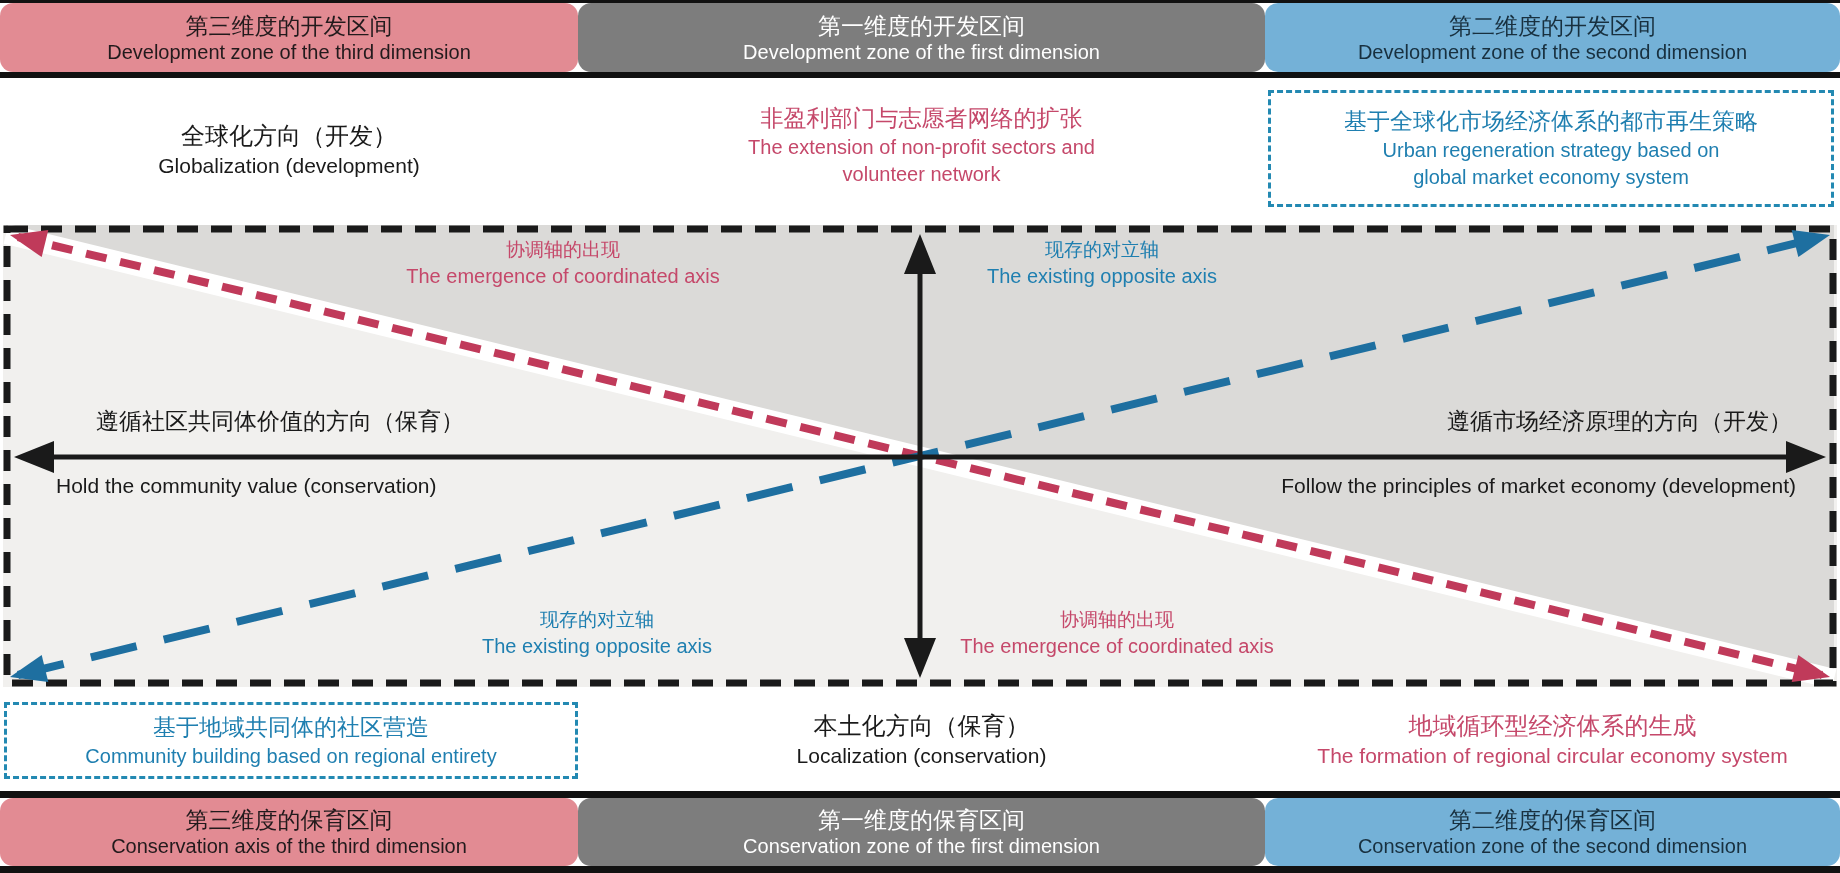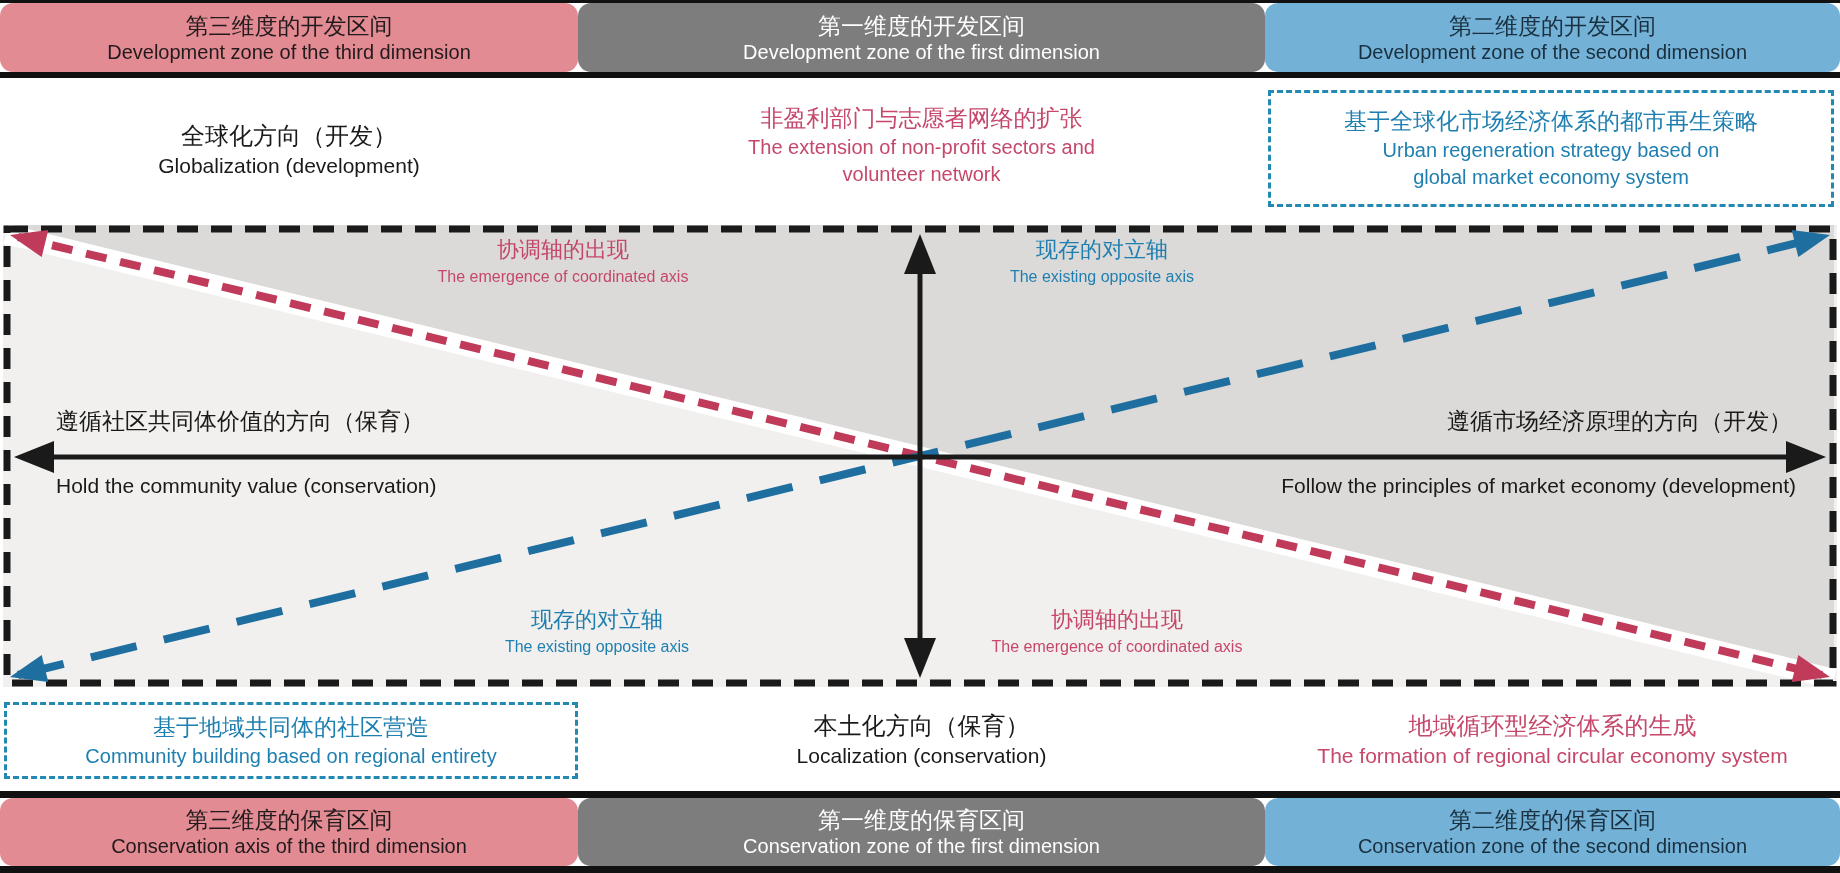--- a/index.html
+++ b/index.html
@@ -59,24 +59,24 @@
   .white-stripe{stroke:#ffffff;stroke-width:20;fill:none;}
   .border-dash{stroke:#1a1a1a;stroke-width:7;fill:none;stroke-dasharray:21 13;}
   .red-dash{stroke:var(--red_line,#c03a5a);stroke-width:8;fill:none;stroke-dasharray:21 14;}
   .blue-dash{stroke:var(--blue_line,#1e6fa0);stroke-width:8;fill:none;stroke-dasharray:47 28;}
   .axis-line{stroke:#1a1a1a;stroke-width:5;fill:none;}
   .arr-black{fill:#1a1a1a;}
   .arr-red{fill:var(--red_line,#c03a5a);}
   .arr-blue{fill:var(--blue_line,#1e6fa0);}
 
   .qlabel{position:absolute;transform:translateX(-50%);text-align:center;white-space:nowrap;}
-  .qlabel .ann-zh{font-size:22px;line-height:27px;}
-  .qlabel .ann-en{font-size:16px;line-height:27px;}
+  .qlabel .ann-zh{font-size:19px;line-height:27px;}
+  .qlabel .ann-en{font-size:20px;line-height:27px;}
   .axl{position:absolute;white-space:nowrap;}
-  .axl-zh{font-size:23px;}
+  .axl-zh{font-size:23px;margin-left:40px;}
   .axl-en{font-size:21px;}
 </style>
 </head>
 <body>
 
 <div class="page">
 
   <div class="hline h3"></div>
 
   <div class="band-row top">

